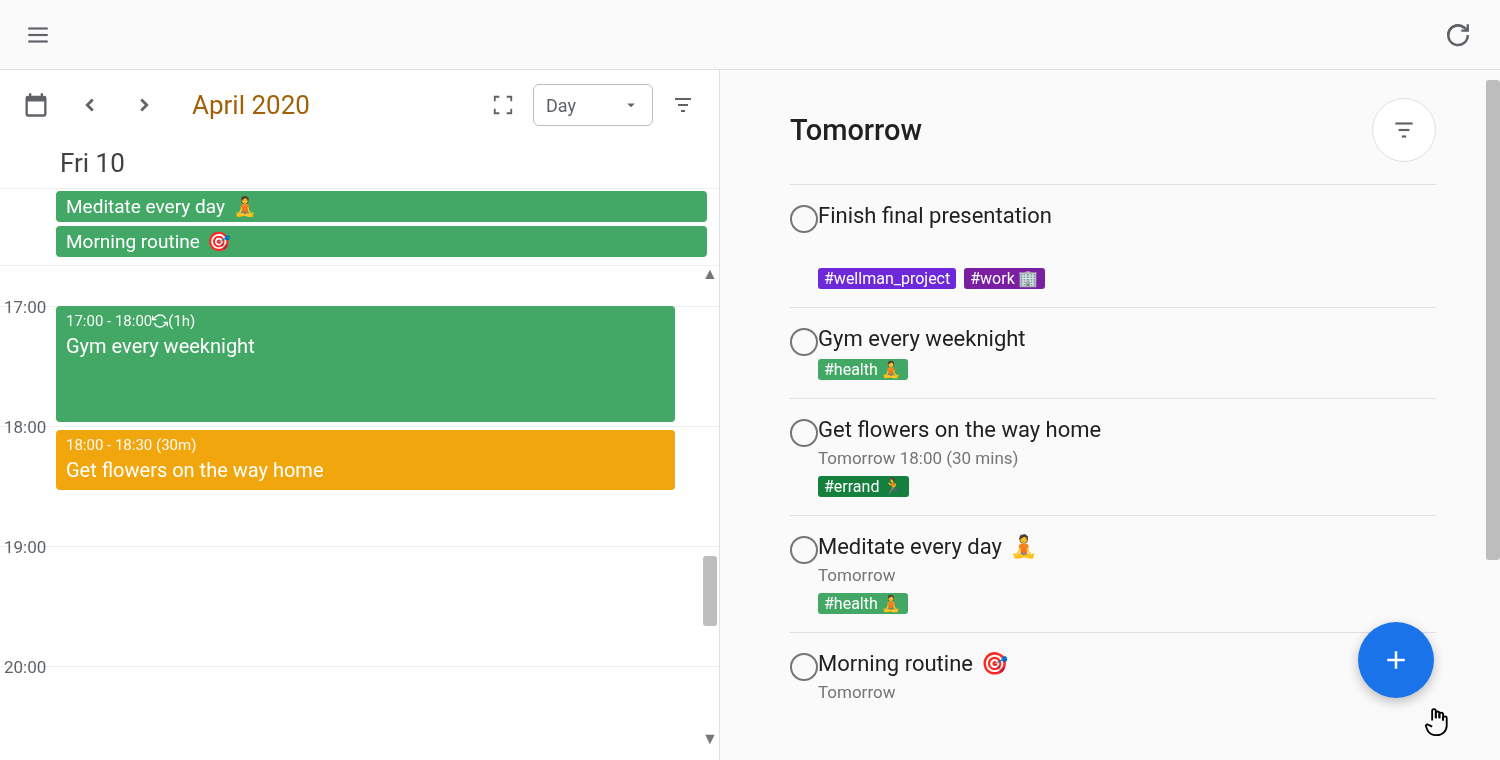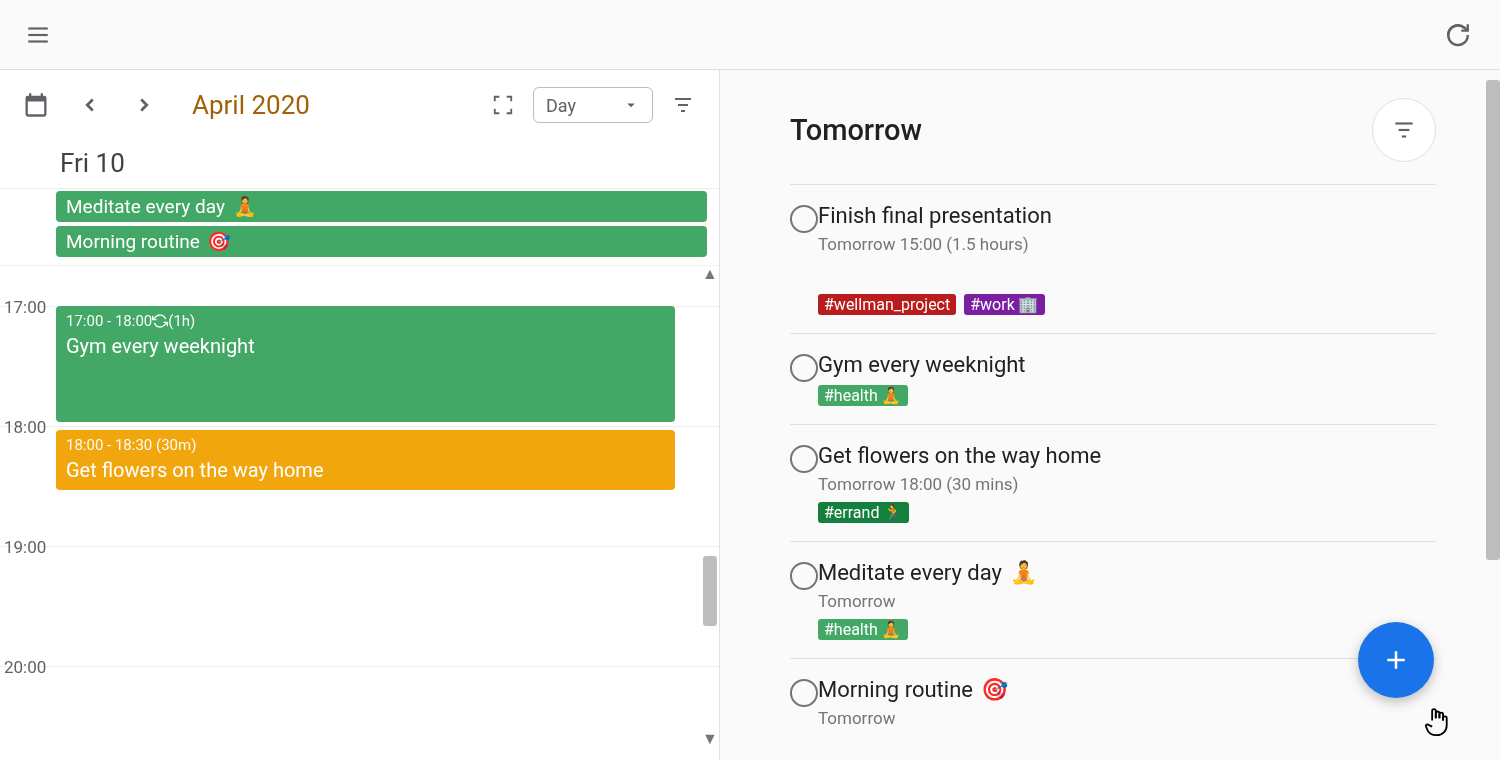--- a/index.html
+++ b/index.html
@@ -36,21 +36,21 @@
   position: relative;
 }
 .cal-toolbar {
   display:flex; align-items:center; gap: 6px;
   height: 70px; padding: 0 12px;
 }
 .month-title { font-size: 26px; color: #a16207; margin-left: 18px; flex: 0 0 auto; }
 .spacer { flex: 1; }
 .view-select {
   display:flex; align-items:center; justify-content:space-between;
-  width: 120px; height: 36px;
+  width: 120px; height: 42px;
   border:1px solid #bdbdbd; border-radius: 6px;
   padding: 0 12px; color:#5f6368; font-size:18px; cursor:pointer;
 }
 .day-header {
   font-size: 26px; color:#424242;
   padding: 8px 0 10px 60px;
   border-bottom:1px solid #eee;
 }
 .allday-wrap { padding: 2px 12px 4px 56px; }
 .allday-ev {
@@ -117,21 +117,21 @@
   margin-top:2px; flex-shrink:0; cursor:pointer;
 }
 .todo-body { flex:1; }
 .todo-title { font-size:22px; color:#212121; display:flex; align-items:center; gap:8px;}
 .todo-meta { font-size:17px; color:#757575; margin-top:6px; display:flex; align-items:center; gap:6px;}
 .tags { margin-top:8px; }
 .tag {
   display:inline-flex; align-items:center; gap:4px;
   font-size:16px; border-radius:3px; padding:1px 6px; color:#fff; margin-right:4px;
 }
-.tag-salmon{ background:#b91c1c;margin-top:20px; }
+.tag-salmon{ background:#6d28d9;margin-top:20px; }
 .tag-purple{ background:#7b1fa2;margin-top:32px; }
 .tag-green{ background:#43a865; }
 .tag-yellow{ background:#15803d; }
 
 .fab {
   position:absolute; right:66px; bottom:62px;
   width:76px; height:76px; border-radius:50%;
   background:#1a73e8; color:#fff; font-size:38px; font-weight:300;
   display:flex; align-items:center; justify-content:center;
   box-shadow:0 4px 12px rgba(0,0,0,0.25); cursor:pointer;
@@ -286,21 +286,20 @@
           </div>
         </div>
         <div class="divider"></div>
 
         <div class="todo-item">
           <div class="todo-check"></div>
           <div class="todo-body">
             <div class="todo-title">
               <span>Finish final presentation</span>
             </div>
-            <div class="todo-meta">Tomorrow 15:00 (1.5 hours)</div>
             <div class="tags">
               <span class="tag tag-salmon">
                   <span>#wellman_project</span>
                 </span>
               <span class="tag tag-purple">
                   <span>#work</span>
                   <span>🏢</span>
                 </span>
             </div>
           </div>

